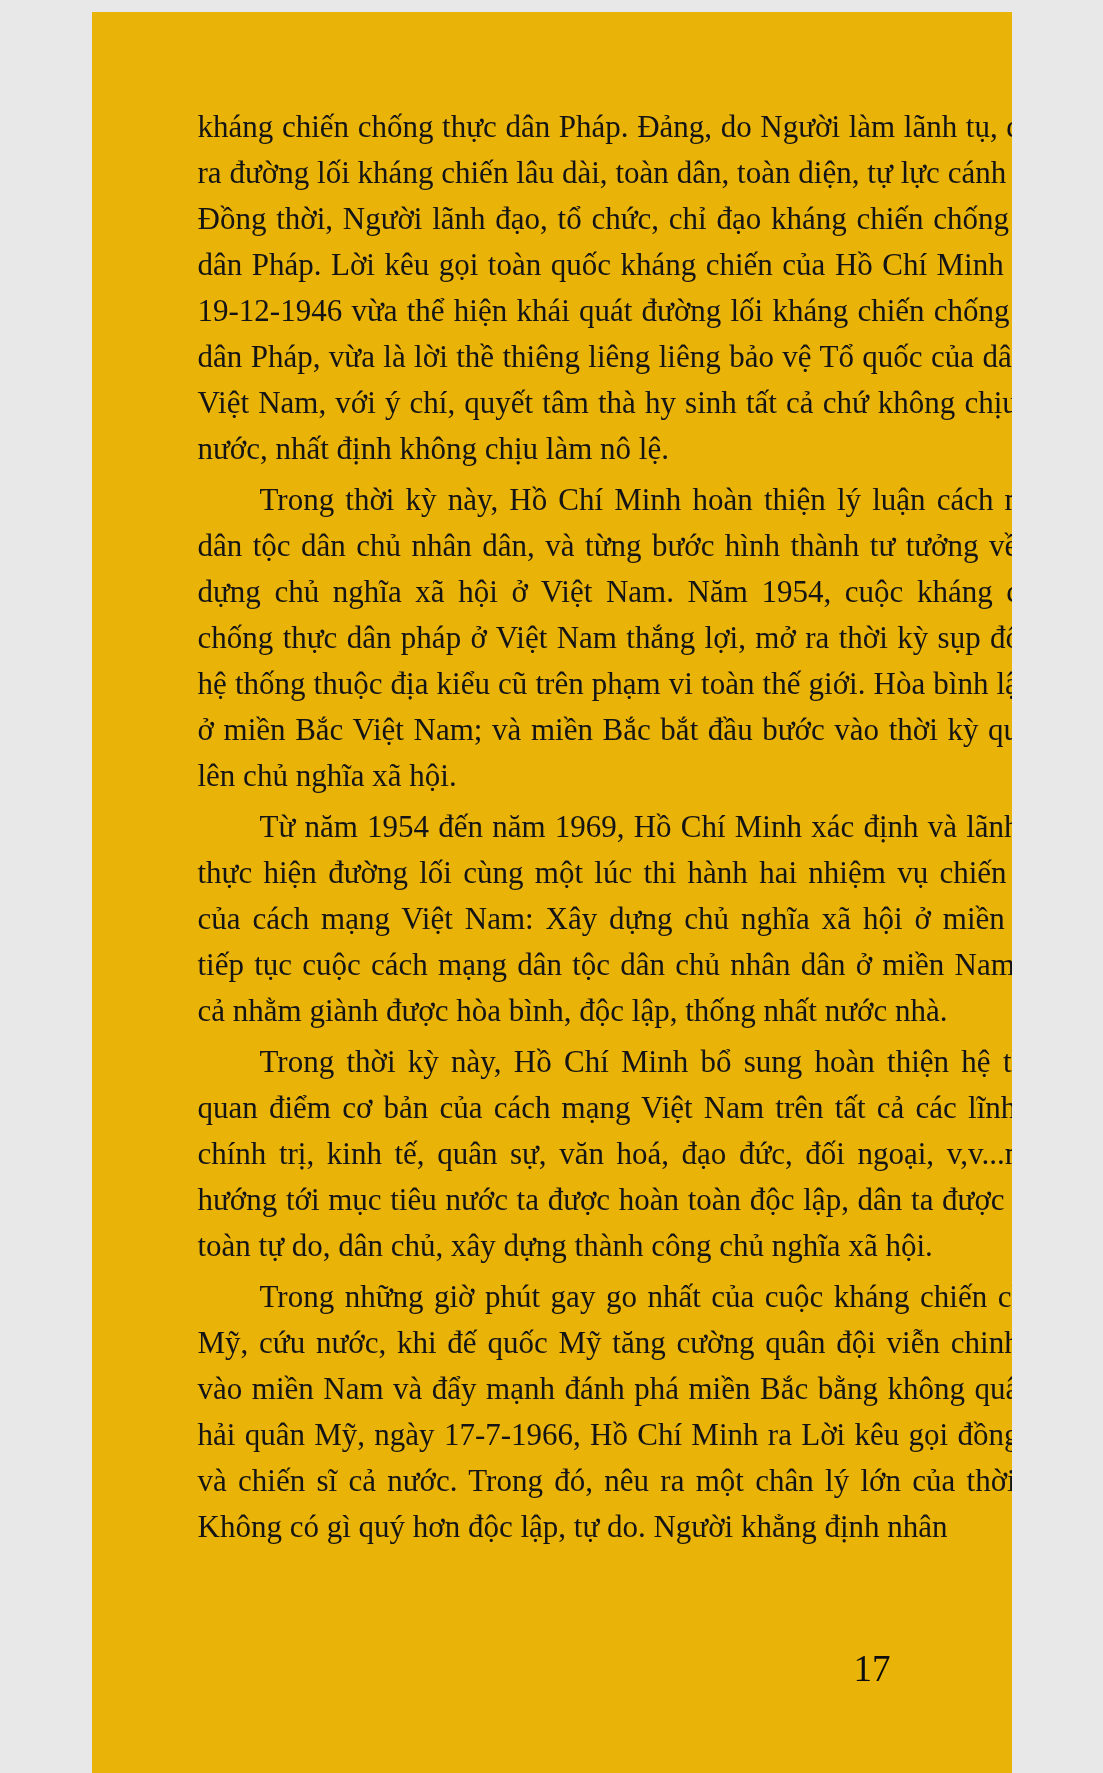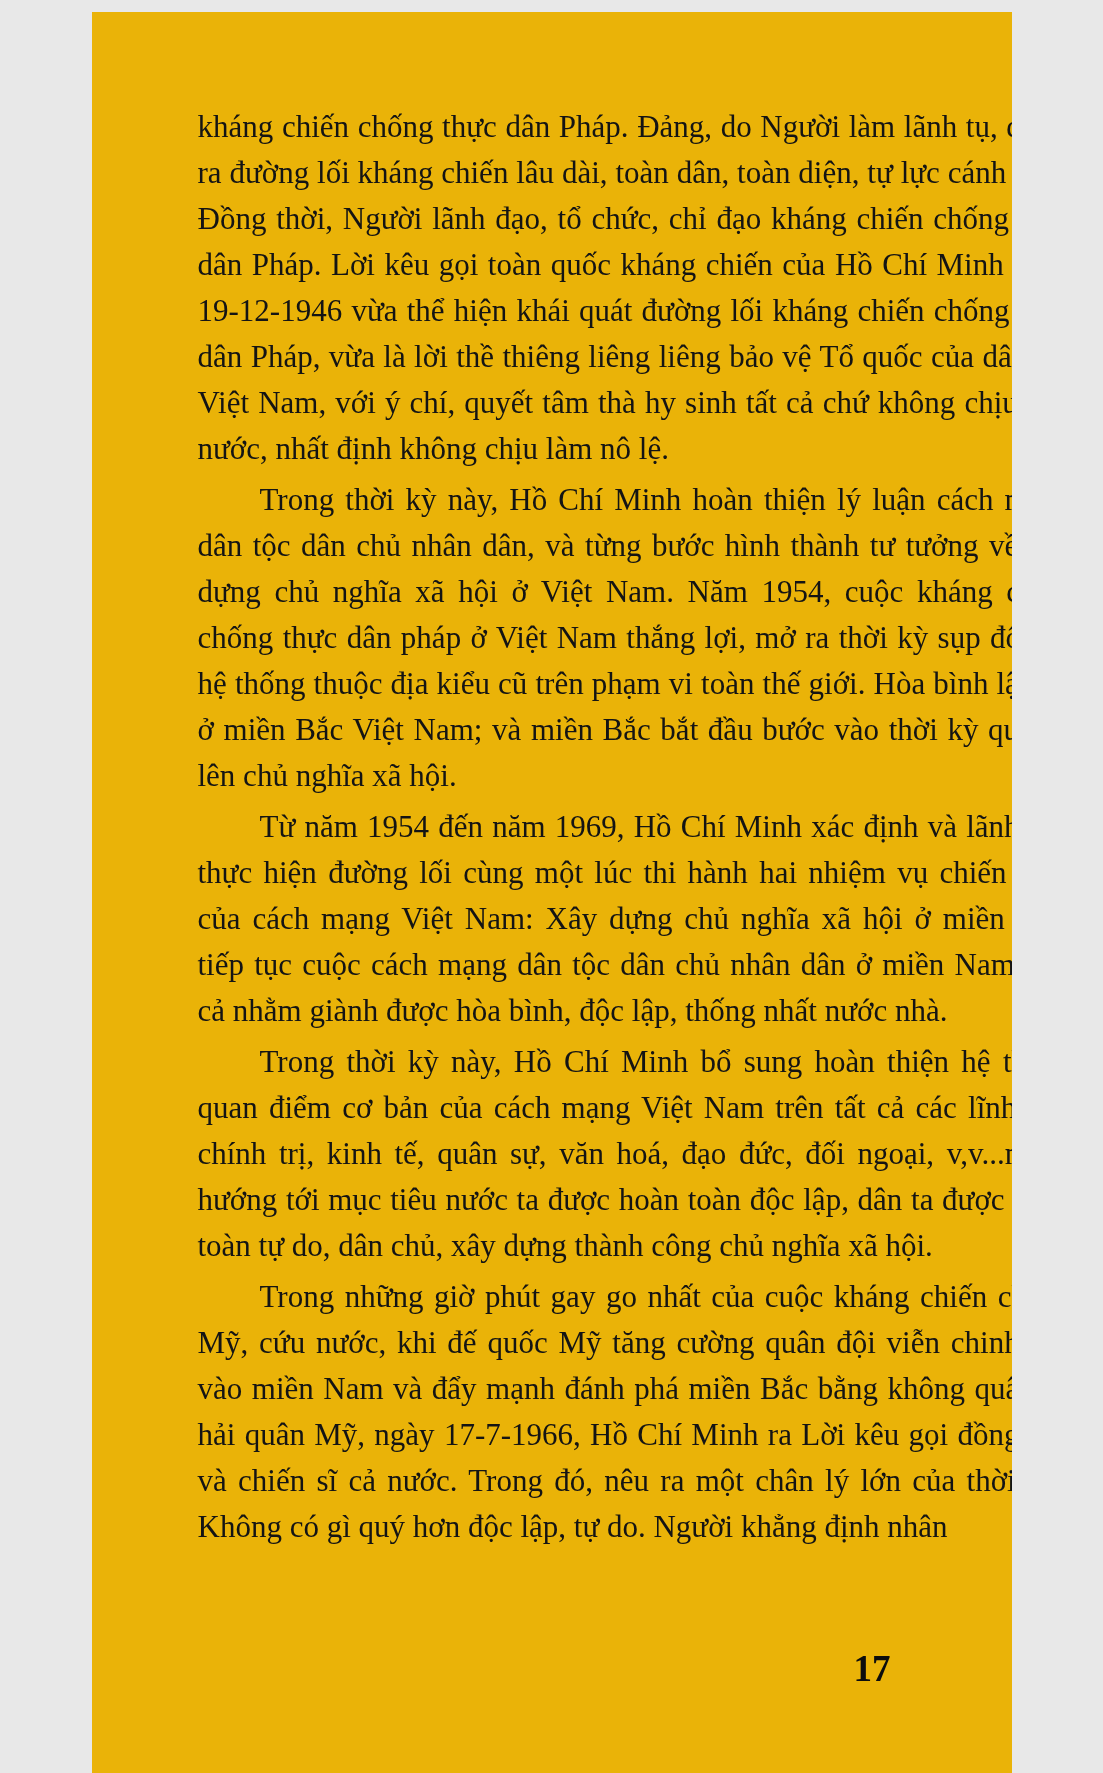--- a/index.html
+++ b/index.html
@@ -35,21 +35,21 @@
     text-indent: 0;
   }
   .para + .para {
     margin-top: 5px;
   }
   .page-number {
     position: absolute;
     top: 1638px;
     right: 121px;
     font-size: 37px;
-    font-weight: bold;
+    font-weight: normal;
     line-height: 1;
     color: #0d0d0d;
   }
 </style>
 </head>
 <body>
 
 <div class="page">
   <div class="text-block">
     <p class="para no-indent">kháng chiến chống thực dân Pháp. Đảng, do Người làm lãnh tụ, đã đề ra đường lối kháng chiến lâu dài, toàn dân, toàn diện, tự lực cánh sinh. Đồng thời, Người lãnh đạo, tổ chức, chỉ đạo kháng chiến chống thực dân Pháp. Lời kêu gọi toàn quốc kháng chiến của Hồ Chí Minh ngày 19-12-1946 vừa thể hiện khái quát đường lối kháng chiến chống thực dân Pháp, vừa là lời thề thiêng liêng liêng bảo vệ Tổ quốc của dân tộc Việt Nam, với ý chí, quyết tâm thà hy sinh tất cả chứ không chịu mất nước, nhất định không chịu làm nô lệ.</p>

